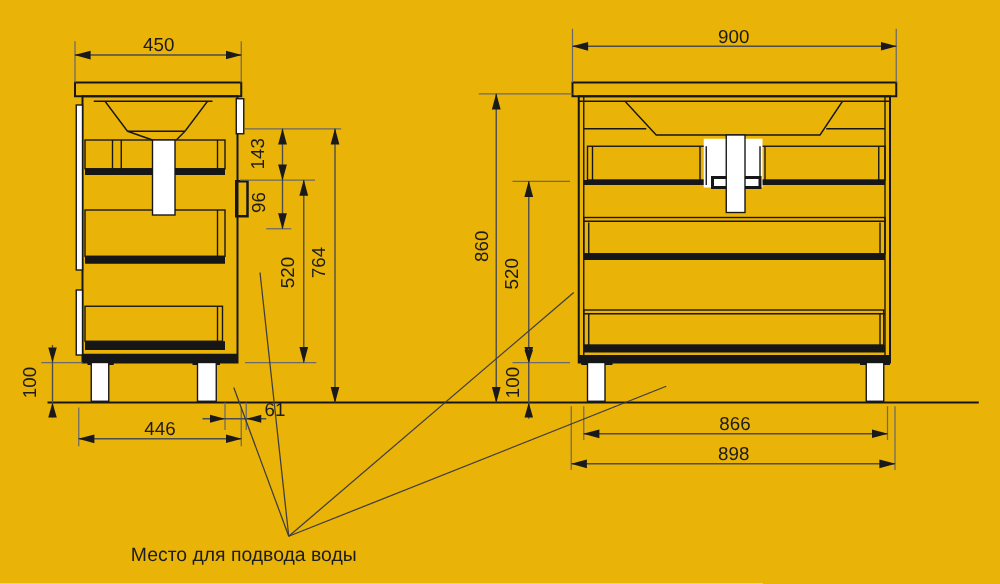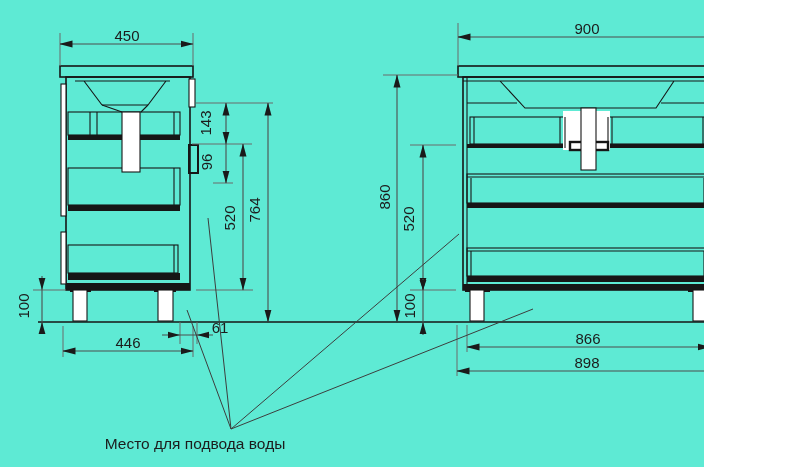--- a/index.html
+++ b/index.html
@@ -1,16 +1,16 @@
 <!DOCTYPE html>
 <html><head>
 <meta charset="utf-8">
 <style>
   html,body{margin:0;padding:0;background:#ffffff;}
-  .canvas{width:704px;height:467px;background:#5eead4;position:relative;overflow:hidden;}
+  .canvas{width:800px;height:467px;background:#eab308;position:relative;overflow:hidden;}
   svg{display:block;}
   svg text{font-family:"Liberation Sans","DejaVu Sans",sans-serif;fill:#1c1c1c;}
   .dimtxt{font-size:15px;}
   .notetxt{font-size:15.5px;}
   .cab{stroke:#161616;fill:none;}
   .thin{stroke-width:1.1;}
   .thick{stroke-width:1.6;}
   .bar{fill:#161616;stroke:none;}
   .white{fill:#ffffff;}
   .dim{stroke:#4d4d4d;stroke-width:1.1;fill:none;}

